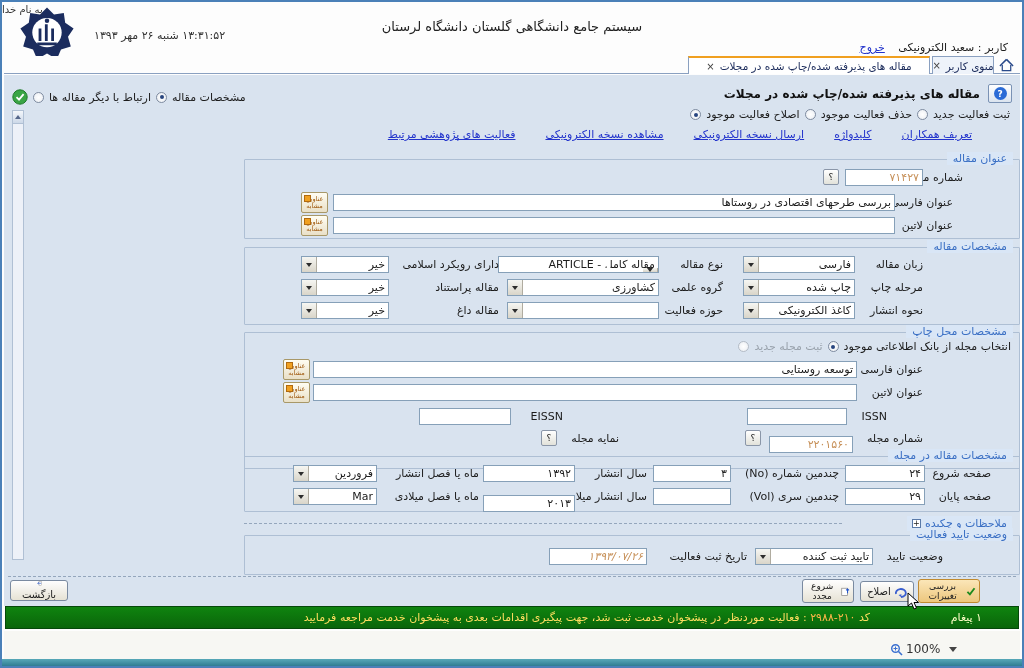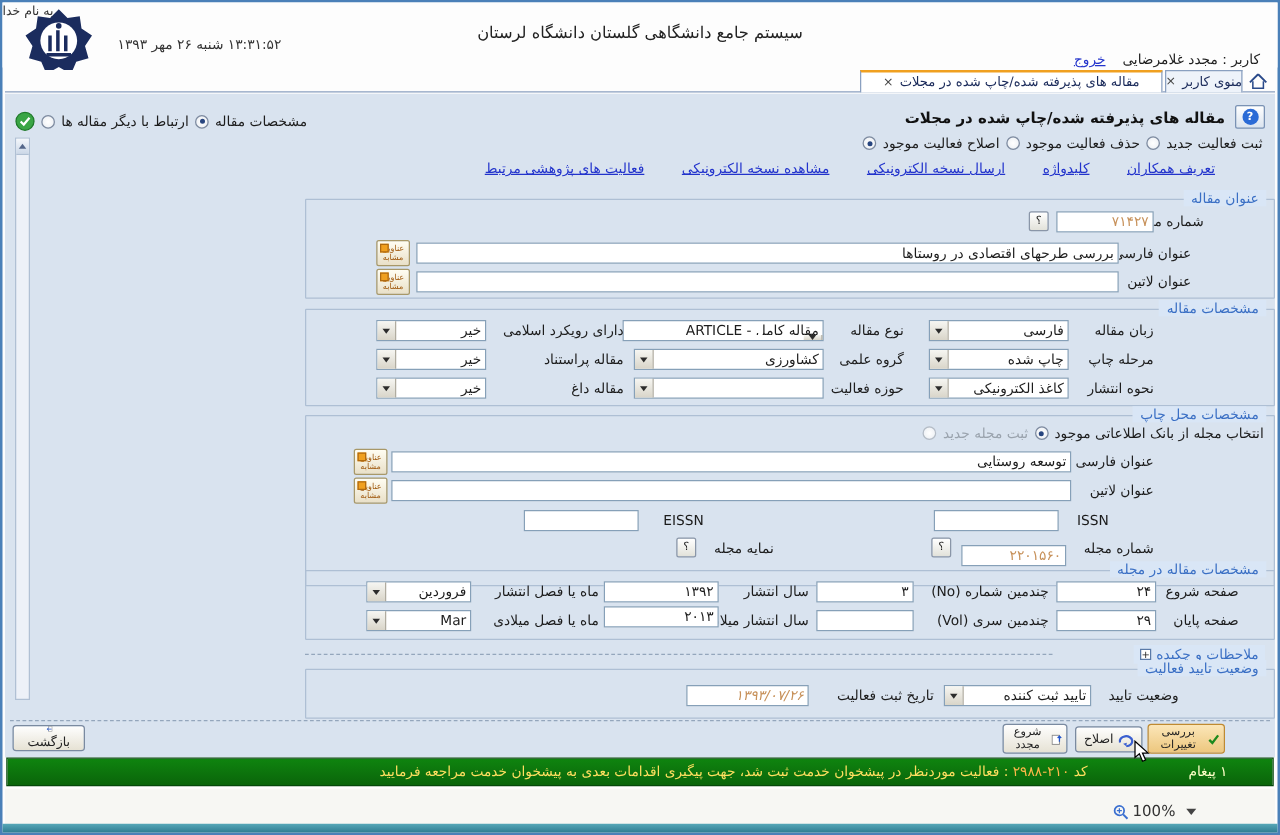--- a/index.html
+++ b/index.html
@@ -88,21 +88,21 @@
     <svg id="logo" viewBox="0 0 40 40">
       <path fill="#1b2c5e" d="M20 1 L25 6 L32 5 L33 12 L39 16 L35 22 L37 29 L30 31 L27 38 L20 34 L13 38 L10 31 L3 29 L5 22 L1 16 L7 12 L8 5 L15 6 Z"></path>
       <circle cx="20" cy="19" r="10.5" fill="#fff"></circle>
       <path fill="#1b2c5e" d="M14 25 v-9 h2 v9 z M18.5 25 v-12 h2 v12 z M23 25 v-9 h2 v9 z M13 26 h14 v2 h-14 z"></path>
       <circle cx="20" cy="10.5" r="1.6" fill="#1b2c5e"></circle>
     </svg>
     <div id="bismillah">به نام خدا</div>
     <div id="systitle">سیستم جامع دانشگاهی گلستان   دانشگاه لرستان</div>
     <div id="datetime">۱۳:۳۱:۵۲ شنبه ۲۶ مهر ۱۳۹۳</div>
     <div id="userline">
-      <span>کاربر : مجدد غلامرضایی</span>
+      <span>کاربر : سعید الکترونیکی</span>
       <a href="#">خروج</a>
     </div>
   </div>
 
   <div id="tabbar">
     <div class="tab" id="tab-active">
       <span>مقاله های پذیرفته شده/چاپ شده در مجلات</span>
       <span class="x">×</span>
     </div>
     <div class="tab" id="tab-menu">
@@ -277,21 +277,21 @@
           <div class="arr">
             <i></i>
           </div>
         </div>
 
       <div class="lbl" style="right:28px; top:33px;">صفحه پایان</div>
       <div class="tbox" style="right:94px; top:31px; width:80px;">۲۹</div>
       <div class="lbl" style="right:180px; top:33px;">چندمین سری (Vol)</div>
       <div class="tbox" style="right:288px; top:31px; width:78px;"></div>
       <div class="lbl" style="right:372px; top:33px;">سال انتشار میلادی</div>
-      <div class="tbox" style="right:444px; top:28px; width:92px;">۲۰۱۳</div>
+      <div class="tbox" style="right:444px; top:38px; width:92px;">۲۰۱۳</div>
       <div class="lbl" style="right:540px; top:33px;">ماه یا فصل میلادی</div>
       <div class="combo" style="right:642px; top:31px; width:84px;">
           <div class="val">Mar</div>
           <div class="arr">
             <i></i>
           </div>
         </div>
     </div>
 
     <div class="dashline" style="left:240px; right:178px; top:448px;"></div>

